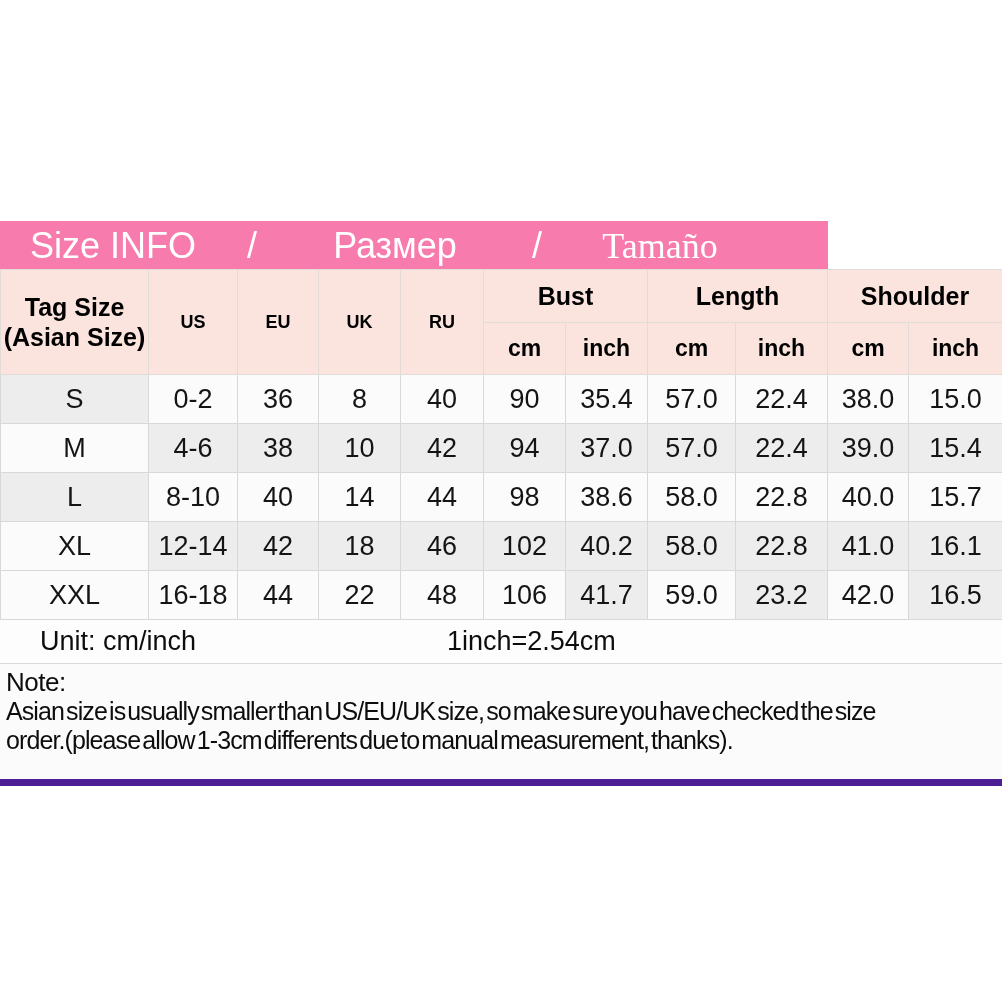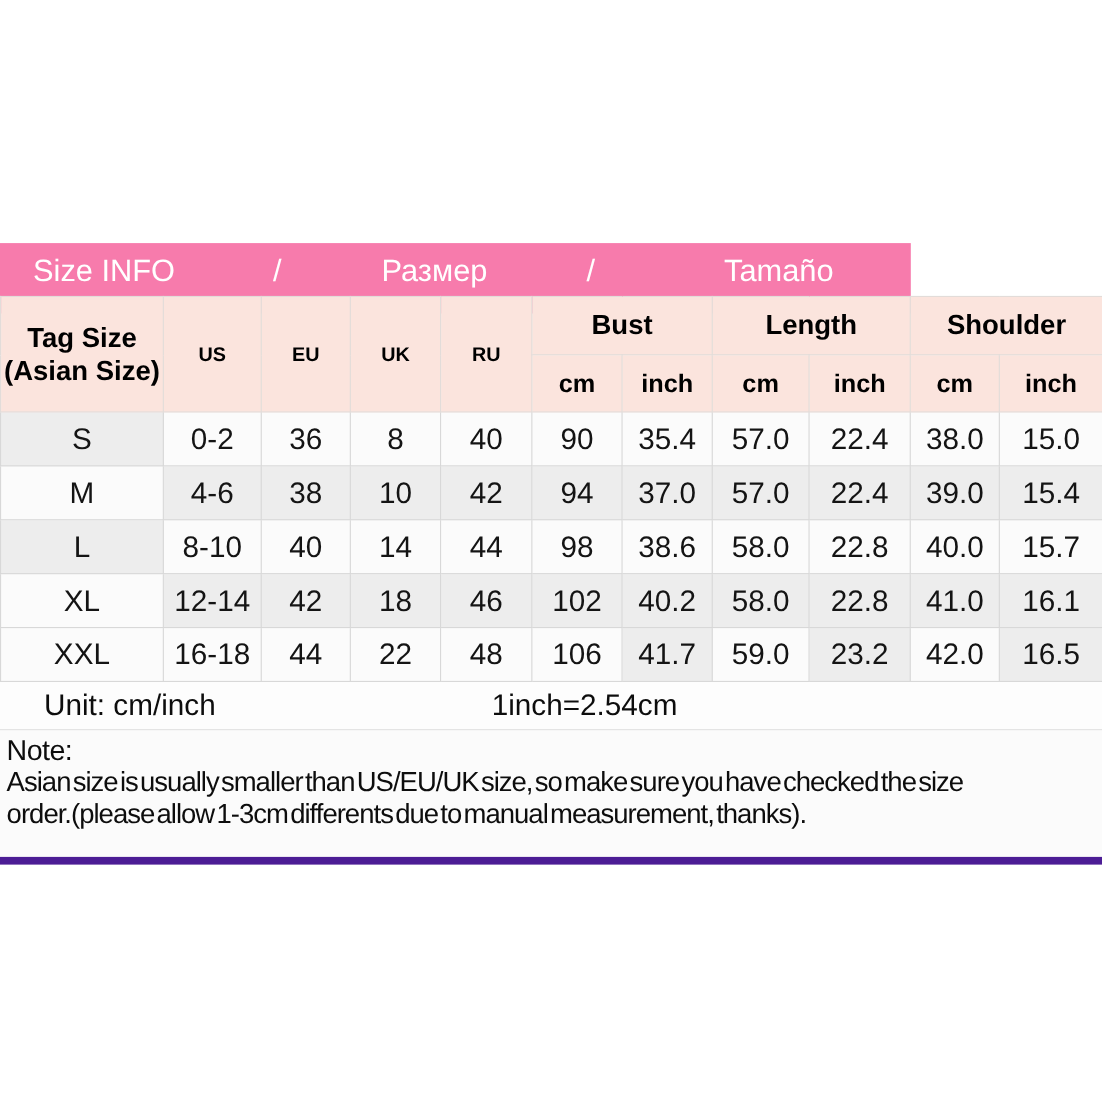--- a/index.html
+++ b/index.html
@@ -8,28 +8,28 @@
     font-family: "Liberation Sans", sans-serif;
     color: #111;
   }
   .page { position: relative; width: 1002px; height: 1002px; overflow: hidden; background: #fff; }
 
   
   .titlebar {
     position: absolute; top: 221px; left: 0;
     width: 828px; height: 64px;
     background: var(--pink, #f77bac);
-    color: #fff; font-size: 28px;
+    color: #fff; font-size: 36px;
   }
   .titlebar span { position: absolute; top: 0; height: 48px; line-height: 50px; white-space: nowrap; }
   .seg-0 { left: 30px; }
   .seg-1 { left: 252px; transform: translateX(-50%); }
   .seg-2 { left: 395px; transform: translateX(-50%); text-align: right; }
   .seg-3 { left: 537px; transform: translateX(-50%); }
-  .seg-4 { left: 708px; transform: translateX(-50%); }
+  .seg-4 { left: 660px; transform: translateX(-50%); font-family: Liberation Serif, serif; }
 
   
   table.size-table {
     position: absolute; top: 269px; left: 0;
     width: 1002px; border-collapse: collapse; table-layout: fixed;
   }
   table.size-table th, table.size-table td { padding: 0; text-align: center; vertical-align: middle; }
   thead th {
     background: var(--header-bg, #fbe4dd);
     border: 1px solid #e2dcd9;

